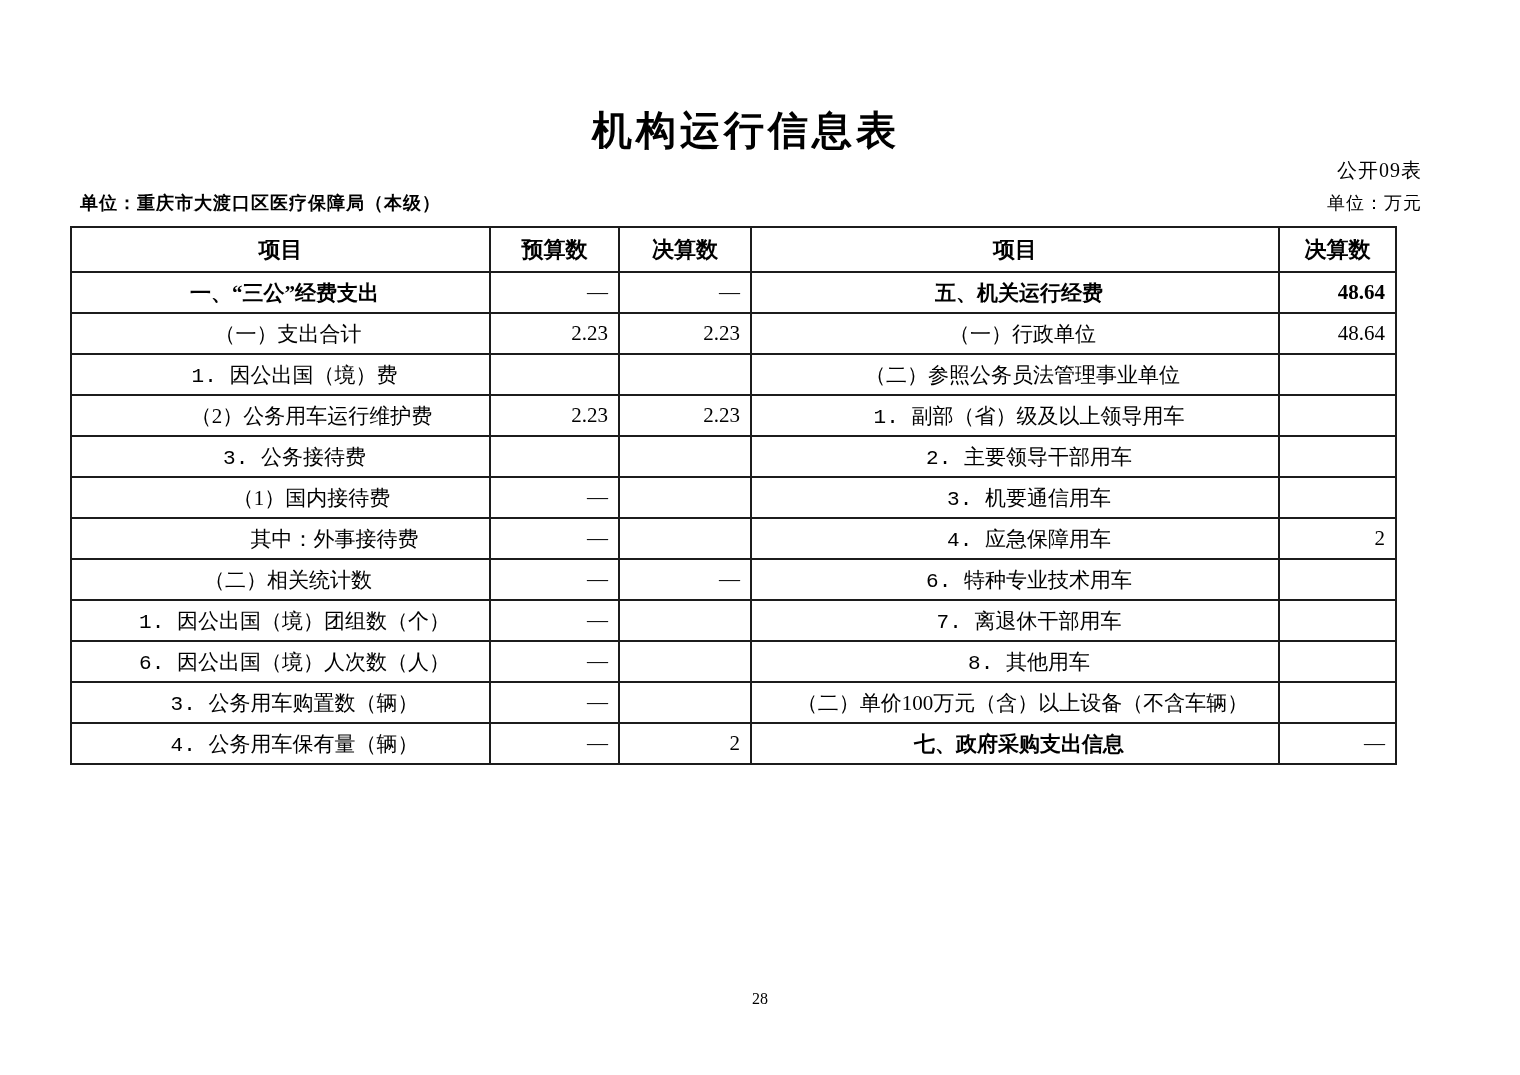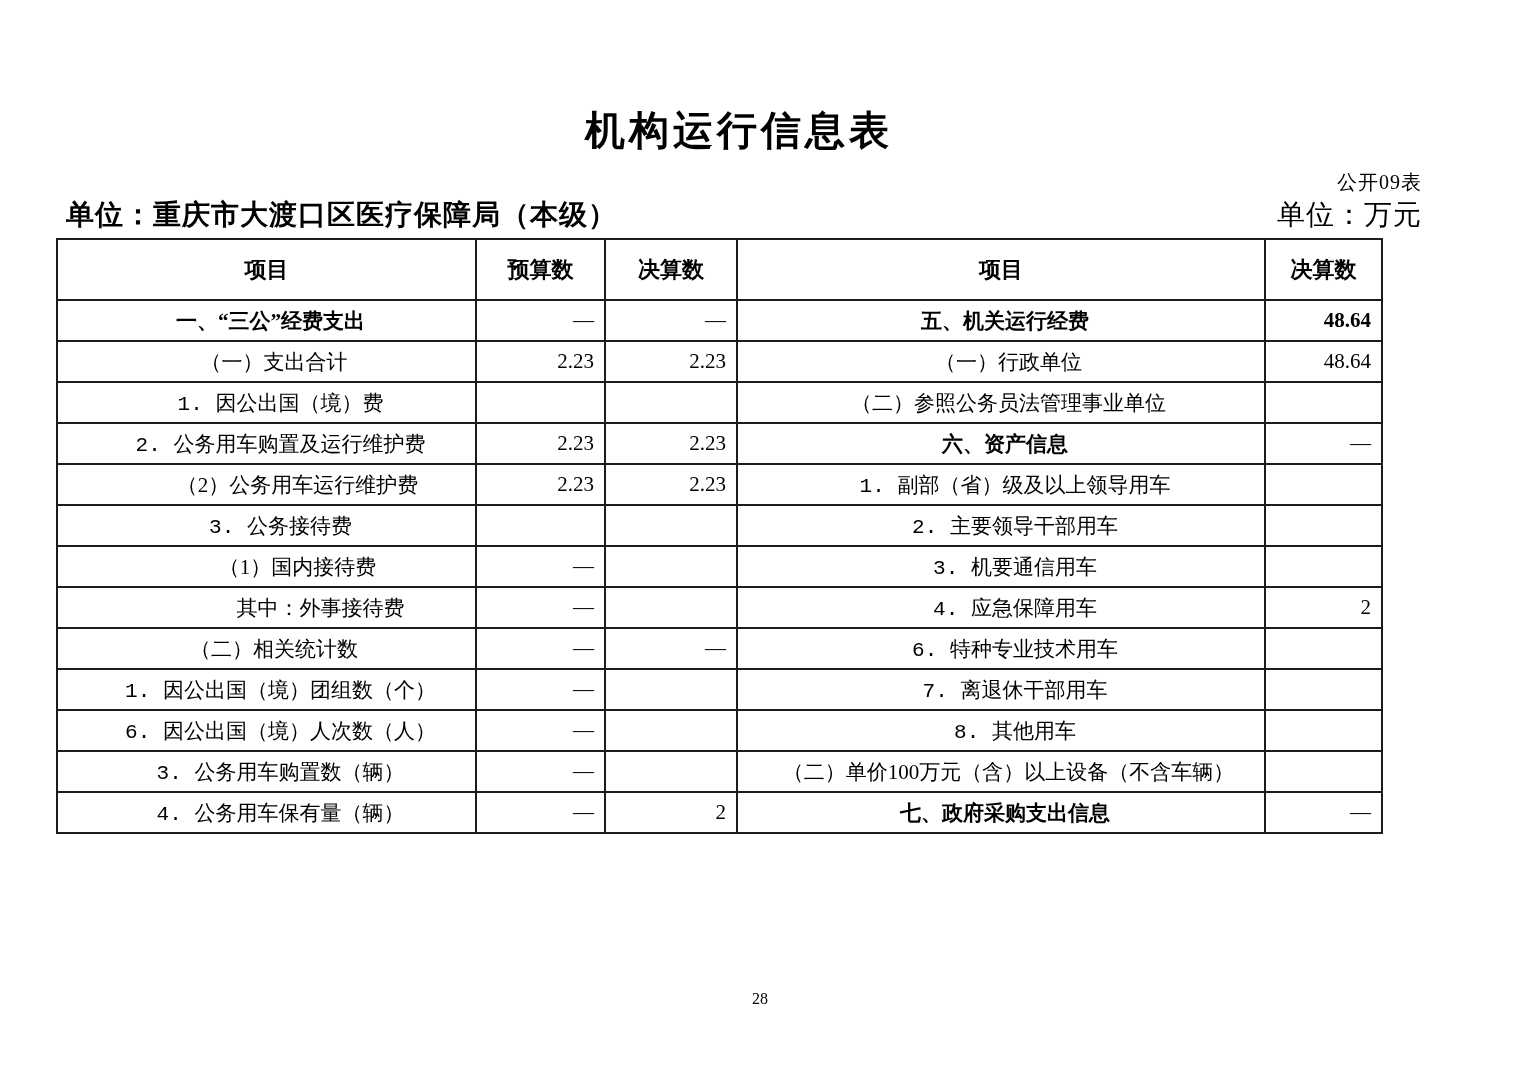--- a/index.html
+++ b/index.html
@@ -8,61 +8,61 @@
     width: 1520px; height: 1075px;
     color: #000000;
     font-family: "Liberation Serif", "DejaVu Serif", serif;
   }
   .page {
     position: relative;
     width: 1520px; height: 1075px;
     background: #ffffff;
     overflow: hidden;
   }
-  .content { padding: 0 98px 0 56px; }
+  .content { padding: 0 98px 0 70px; }
 
   .doc-title {
     margin-top: 106px;
     text-align: center;
     font-family: "Liberation Sans", "DejaVu Sans", sans-serif;
     font-weight: bold;
     font-size: 40px;
     line-height: 48px;
     letter-spacing: 4px;
   }
   .code-line {
-    margin-top: 15px;
+    margin-top: 3px;
     text-align: right;
     font-size: 20px;
     line-height: 26px;
     letter-spacing: 1px;
   }
   .unit-line {
     margin-top: 6px;
     display: flex;
     justify-content: space-between;
-    font-size: 28px;
+    font-size: 18px;
     line-height: 28px;
   }
   .unit-line .u-left { padding-left: 10px; font-weight: bold; letter-spacing: 1px; }
   .unit-line .u-right { letter-spacing: 1px; }
 
   table.budget {
     margin-top: 9px;
     width: 1325px;
     table-layout: fixed;
     border-collapse: collapse;
   }
   table.budget th, table.budget td {
     border: 2px solid #1c1c1c;
     overflow: hidden;
     white-space: nowrap;
   }
   table.budget th {
-    height: 61px;
+    height: 45px;
     font-size: 22px;
     font-weight: bold;
     text-align: center;
   }
   table.budget td {
     height: 41px;
     font-size: 21px;
   }
   td.lab { text-align: center; }
   td.val { text-align: right; padding-right: 10px; }
@@ -129,27 +129,20 @@
           <td class="val">48.64</td>
         </tr>
         <tr>
           <td class="lab ind2">1. 因公出国（境）费</td>
           <td class="val"></td>
           <td class="val"></td>
           <td class="lab ind1">（二）参照公务员法管理事业单位</td>
           <td class="val"></td>
         </tr>
         <tr>
-          <td class="lab ind2">2. 公务用车购置及运行维护费</td>
-          <td class="val">2.23</td>
-          <td class="val">2.23</td>
-          <td class="lab ind0 b">六、资产信息</td>
-          <td class="val">—</td>
-        </tr>
-        <tr>
           <td class="lab ind3">（2）公务用车运行维护费</td>
           <td class="val">2.23</td>
           <td class="val">2.23</td>
           <td class="lab ind2">1. 副部（省）级及以上领导用车</td>
           <td class="val"></td>
         </tr>
         <tr>
           <td class="lab ind2">3. 公务接待费</td>
           <td class="val"></td>
           <td class="val"></td>

